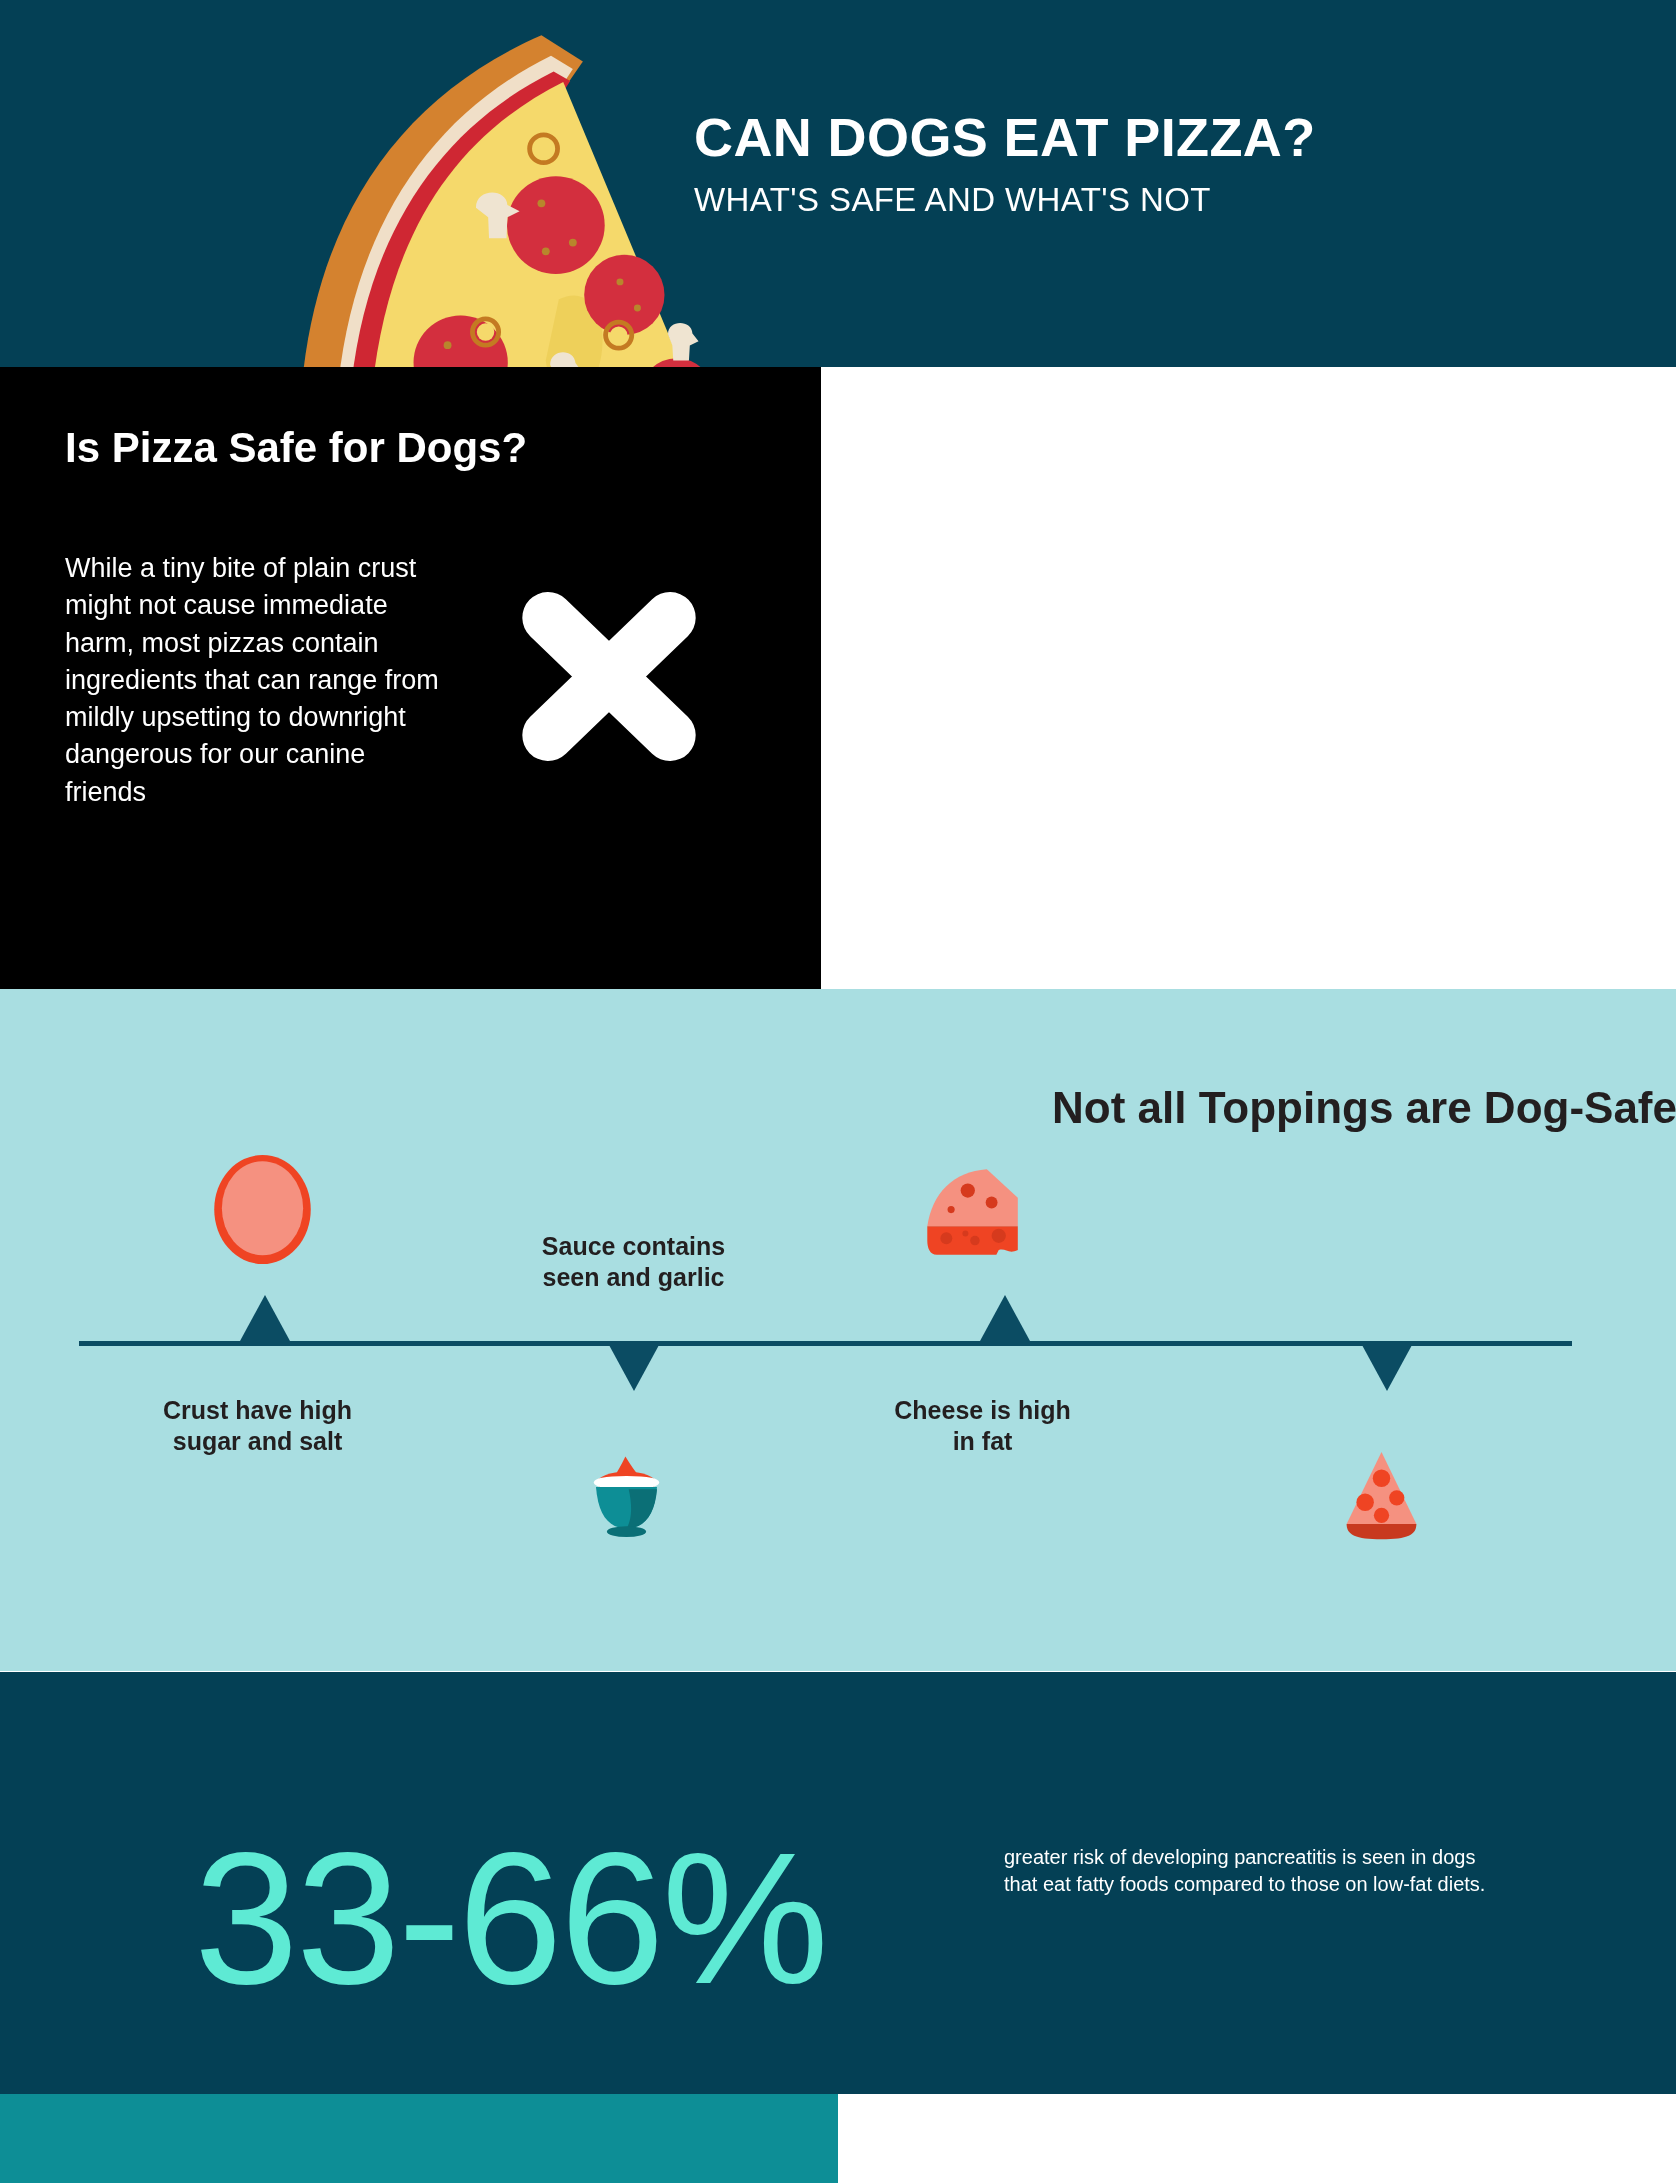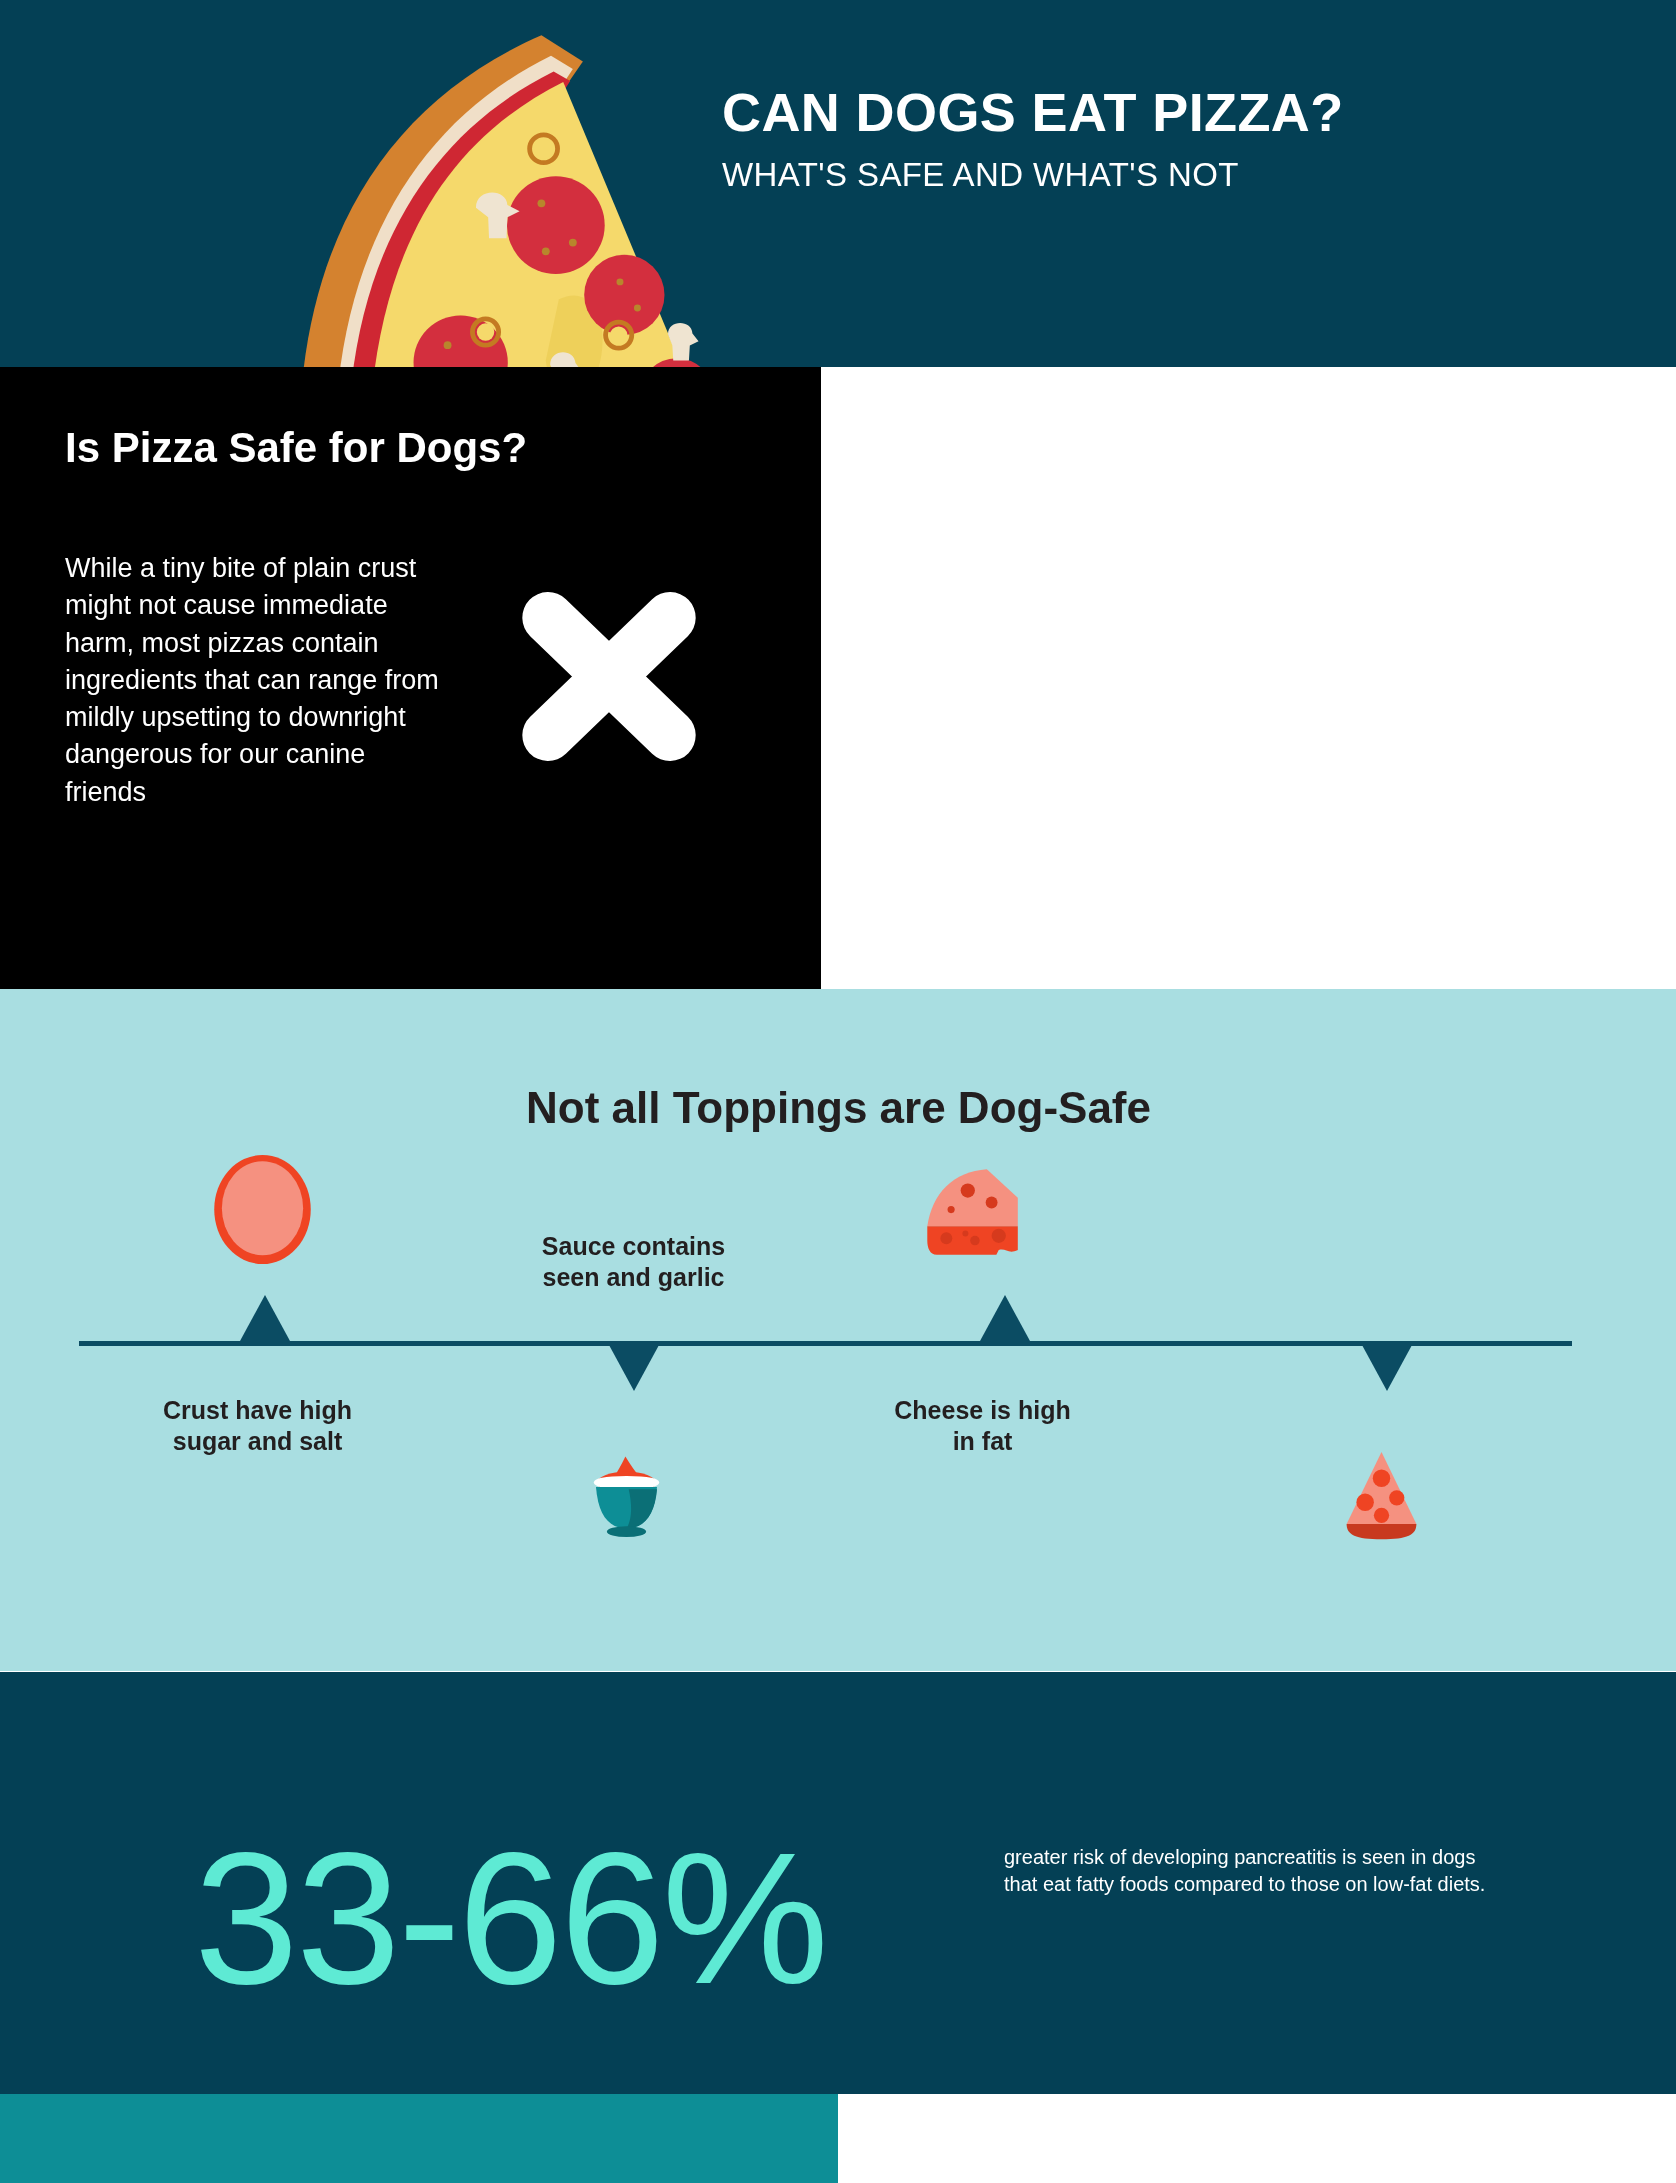--- a/index.html
+++ b/index.html
@@ -13,21 +13,21 @@
   
   .header {
     position:absolute; left:0; top:0; width:1677px; height:367px;
     background:#044055;
   }
   .header-pizza {
     position:absolute; left:262px; top:19.6px; width:489px; height:419px;
     overflow:visible;
   }
   .header-text {
-    position:absolute; left:694px; top:85px; width:917px;margin-left:28px;
+    position:absolute; left:694px; top:110px; width:917px;
   }
   .header-title {
     color:#ffffff; font-size:54px; font-weight:800; letter-spacing:0.4px;
     line-height:1.0;
   }
   .header-sub {
     color:#ffffff; font-size:33px; font-weight:400; letter-spacing:0.4px;
     margin-top:16.6px;
   }
 
@@ -52,21 +52,21 @@
   .x-mark {
     position:absolute; left:511px; top:218px; width:196px; height:183px;
   }
 
   
   .band3 {
     position:absolute; left:0; top:989px; width:1677px; height:682px;
     background:#a9dee1;
   }
   .toppings-title {
-    position:absolute; left:0; top:94px; width:1677px; text-align:center;
+    position:absolute; left:0; top:94px; width:1677px; text-align:right;
     color:#231f20; font-size:44px; font-weight:800;
   }
   .axis-line {
     position:absolute; left:79px; top:352px; width:1493px; height:4.8px;
     background:#0b4c63;
   }
   .tri-up {
     position:absolute; width:0; height:0;
     border-left:25px solid transparent; border-right:25px solid transparent;
     border-bottom:46px solid #0b4c63;

